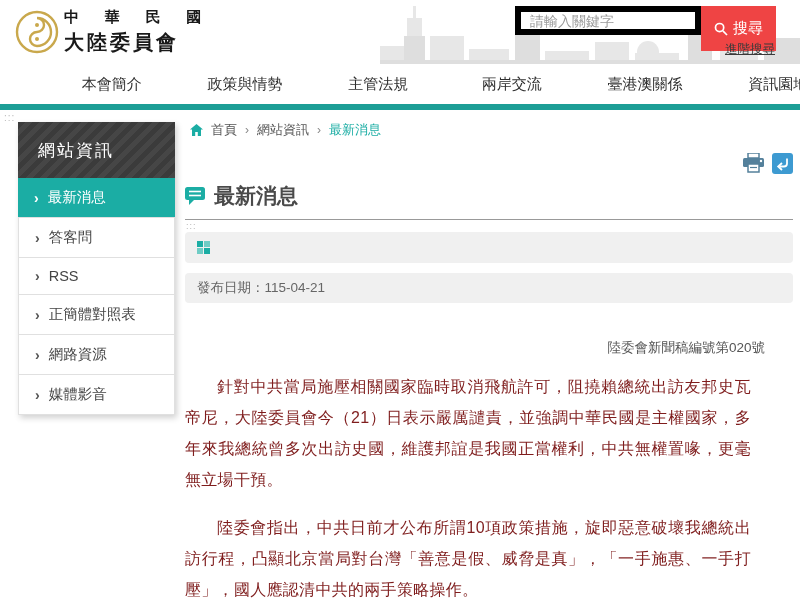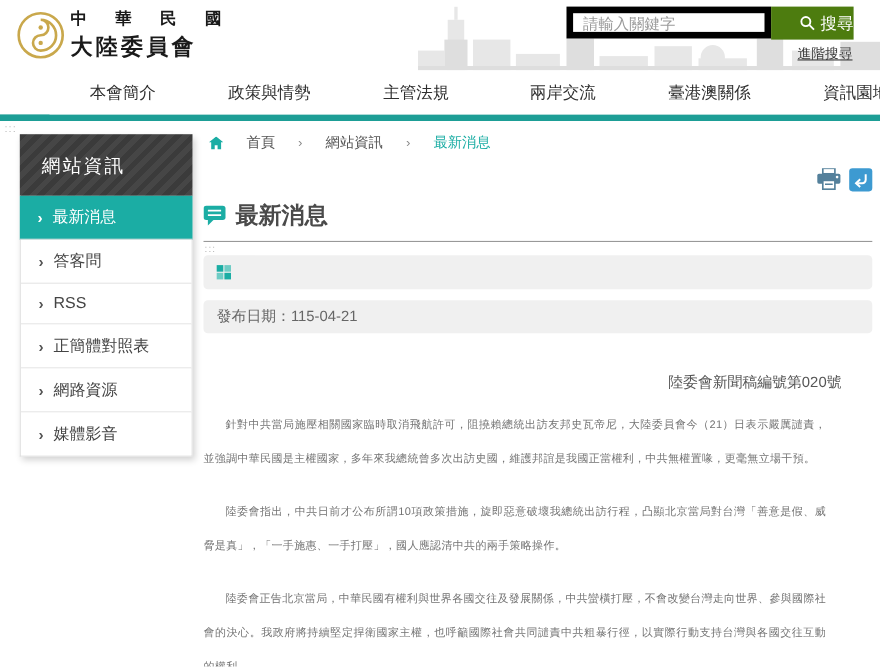--- a/index.html
+++ b/index.html
@@ -12,22 +12,22 @@
   .emblem { position:absolute; left:14px; top:9px; }
   .brand-zh { position:absolute; left:64px; top:8px; color:#1a1a1a; z-index:1; }
   .brand-zh .l1 { font-size:15px; font-weight:bold; letter-spacing:11px; font-family:"Liberation Serif","DejaVu Serif",serif; }
   .brand-zh .l2 { font-size:20px; font-weight:bold; letter-spacing:3px; margin-top:2px; font-family:"Liberation Serif","DejaVu Serif",serif; }
   .brand-en { position:absolute; left:196px; top:21px; color:#8a8a8a; z-index:1; }
   .brand-en .e1 { font-size:12.5px; }
   .brand-en .e2 { font-size:13px; margin-top:2px; }
   .search-box { position:absolute; left:515px; top:6px; z-index:2; display:flex; }
   .search-input { width:186px; height:29px; border:6px solid #000000; padding:0 9px; font-size:14px; color:#333; background:#fff; outline:none; }
   .search-input::placeholder { color:#9a9a9a; }
-  .search-btn { width:75px; height:30px; background:#4d7c0f; color:#fff; border:none; font-size:15px;
-    display:flex; align-items:center; justify-content:flex-end; gap:5px; cursor:pointer; }
+  .search-btn { width:75px; height:45px; background:#ef4444; color:#fff; border:none; font-size:15px;
+    display:flex; align-items:center; justify-content:center; gap:5px; cursor:pointer; }
   .adv-search { position:absolute; right:25px; top:41px; z-index:2; font-size:12.5px; color:#3a3a3a; text-decoration:underline; cursor:pointer; }
 
   
   .nav { position:absolute; left:0; top:64px; width:800px; height:40px; display:flex; align-items:center; background:#fff; z-index:3;margin-left:45px; }
   .nav a { flex:1; text-align:center; font-size:15px; color:#2f2f2f; text-decoration:none; cursor:pointer; }
   .teal-bar { position:absolute; left:0; top:104px; width:800px; height:6px; background:#1d9e96; }
 
   
   .a11y1 { position:absolute; left:4px; top:112px; font-size:10px; color:#bbb; letter-spacing:1px; }
   .a11y2 { height:9px; font-size:9px; line-height:9px; color:#b5b5b5; letter-spacing:1px; margin:2px 0 1px 1px; }
@@ -40,39 +40,39 @@
     color:#fff; font-size:17px; letter-spacing:2px; }
   .side-list { list-style:none; border:1px solid #e0e0e0; border-top:none; }
   .side-list li { display:flex; align-items:center; padding:10px 0 10px 16px; font-size:14.5px;
     color:#444; border-bottom:1px solid #e0e0e0; cursor:pointer; background:#fff; }
   .side-list li:last-child { border-bottom:none; }
   .side-list li .chev { font-size:14px; font-weight:bold; color:#555; margin-right:9px; }
   .side-list li.active { background:#1bada4; color:#fff; margin:0 -1px; }
   .side-list li.active .chev { color:#fff; }
 
   
-  .breadcrumb { position:absolute; left:190px; top:121px; display:flex; align-items:center; gap:21px; font-size:13px; color:#555; z-index:2; }
+  .breadcrumb { position:absolute; left:190px; top:121px; display:flex; align-items:center; gap:8px; font-size:13px; color:#555; z-index:2; }
   .breadcrumb a { color:#555; text-decoration:none; cursor:pointer; }
   .breadcrumb .sep { color:#888; font-size:12px; }
   .breadcrumb .current { color:#1bada4; }
 
   
   .main { position:absolute; left:185px; top:152px; width:608px; }
   .actions { height:22px; display:flex; justify-content:flex-end; align-items:center; gap:7px; }
   .icon-btn { cursor:pointer; display:inline-flex; }
   .back-btn { width:21px; height:21px; background:#3d9ad1; border-radius:3px; display:flex; align-items:center; justify-content:center; cursor:pointer; }
   .sec-head { display:flex; align-items:center; gap:8px; margin-top:8px; }
   .sec-title { font-size:21px; color:#4a4a4a; }
   .divider { border-bottom:1px solid #999; margin-top:9px; }
   .title-box { background:#f0f0f0; border-radius:4px; padding:9px 12px; display:flex; align-items:center; gap:9px; }
   .title-box .t { font-size:15px; color:#333; }
   .date-box { background:#f0f0f0; border-radius:4px; padding:6px 12px; font-size:13.5px; color:#666; margin-top:10px; }
   .press-no { text-align:right; font-size:13.5px; color:#555; margin:36px 28px 0 0; }
   .body-text { margin-top:14px; padding-right:42px; }
-  .body-text p { font-size:10px; line-height:31px; color:#737373; text-indent:2em; text-align:justify;
+  .body-text p { font-size:16px; line-height:31px; color:#7f1d1d; text-indent:2em; text-align:justify;
     letter-spacing:0.3px; margin-bottom:17px; }
 
   .grid-ic { display:grid; grid-template-columns:6px 6px; grid-template-rows:6px 6px; gap:1px; }
   .grid-ic b:nth-child(1),.grid-ic b:nth-child(4){ background:#1bada4; }
   .grid-ic b:nth-child(2),.grid-ic b:nth-child(3){ background:#6fccc5; }
 </style>
 </head>
 <body>
 
 <div class="header">

